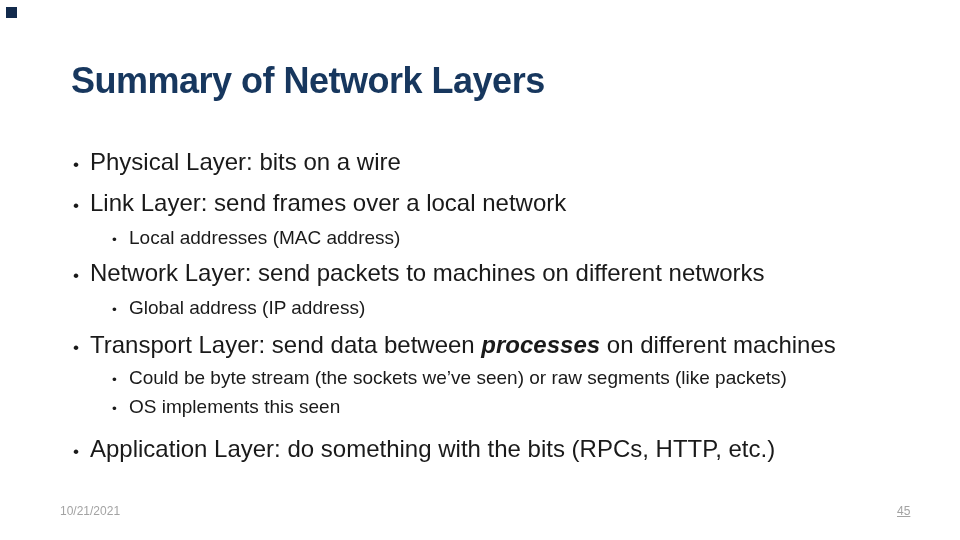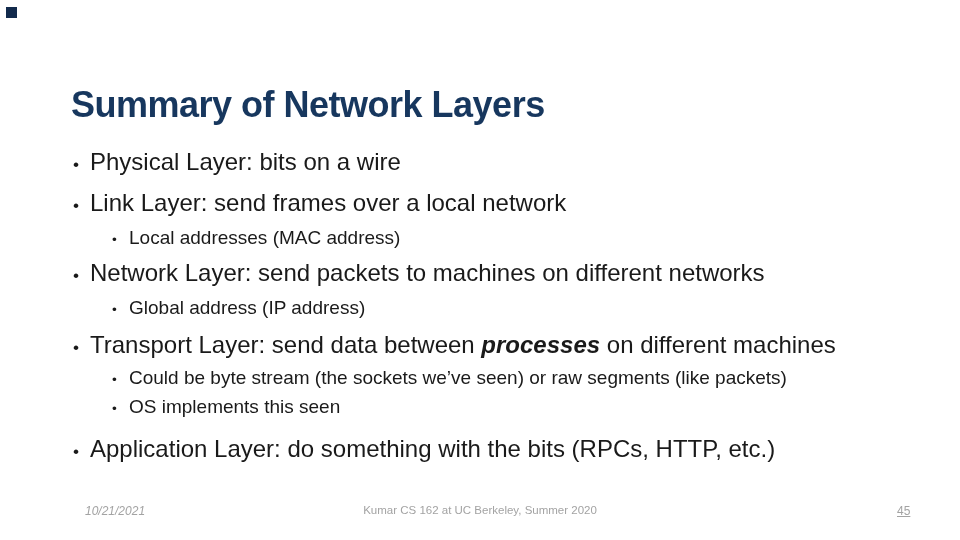--- a/index.html
+++ b/index.html
@@ -21,21 +21,20 @@
   }
   .title {
     position: absolute;
     left: 71px;
     top: 60px;
     font-size: 36px;
     font-weight: 700;
     letter-spacing: -0.5px;
     color: #17375E;
     white-space: nowrap;
-    margin-top: 24px;
   }
   .line {
     position: absolute;
     display: flex;
     align-items: baseline;
     color: #1A1A1A;
     white-space: nowrap;
   }
   .line.l1 { left: 73px; font-size: 24px; }
   .line.l2 { left: 112px; font-size: 19px; }
@@ -46,21 +45,21 @@
     flex: 0 0 auto;
   }
   .em-word { font-weight: 700; font-style: italic; text-align: center; }
   .footer-item {
     position: absolute;
     top: 504px;
     font-size: 12px;
     color: #A3A3A3;
     white-space: nowrap;
   }
-  .footer-date { left: 85px; font-style: italic; }
+  .footer-date { left: 60px; }
   .footer-credit {
     left: 0;
     width: 960px;
     text-align: center;
     font-size: 11.5px;
   }
   .footer-page { left: 897px; text-decoration: underline; }
 </style>
 </head>
 <body>
@@ -109,17 +108,16 @@
   <div class="line l2" style="top:396px">
     <span class="marker">•</span>
     <span>OS implements this seen</span>
   </div>
 
   <div class="line l1" style="top:435px">
     <span class="marker">•</span>
     <span>Application Layer: do something with the bits (RPCs, HTTP, etc.)</span>
   </div>
 
-  <div class="footer-item footer-credit">Kumar CS 162 at UC Berkeley, Summer 2020</div>
   <div class="footer-item footer-date">10/21/2021</div>
   <div class="footer-item footer-page">45</div>
 
 </div>
 
 </body></html>

